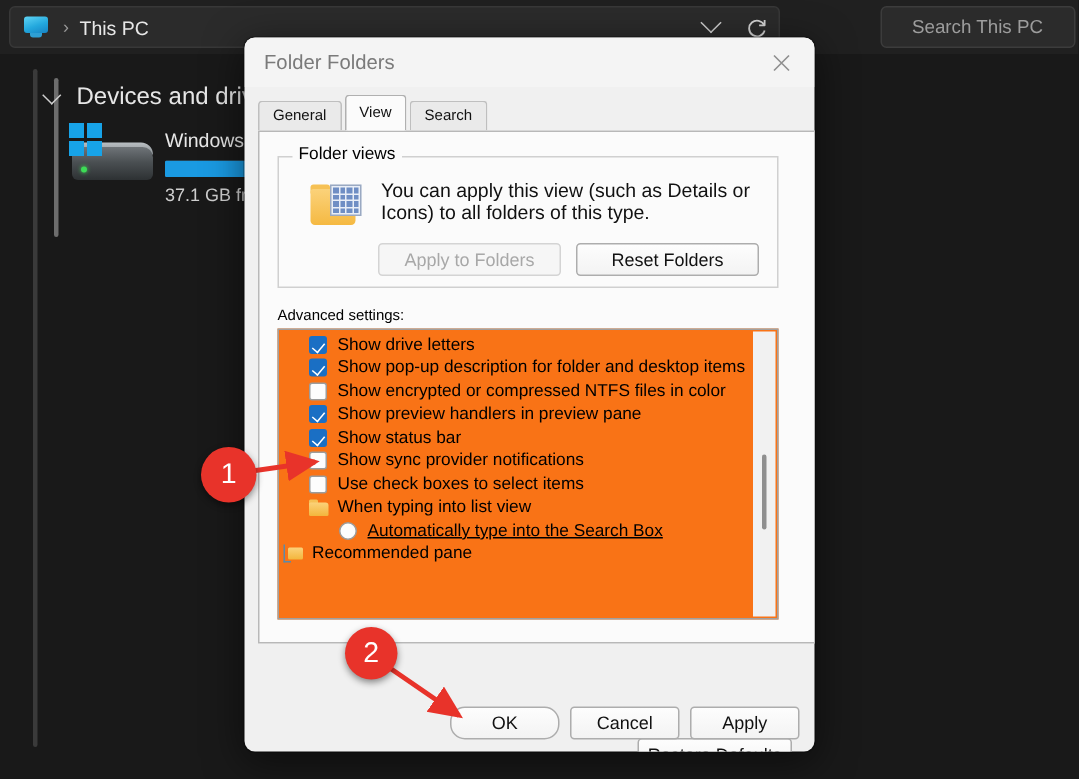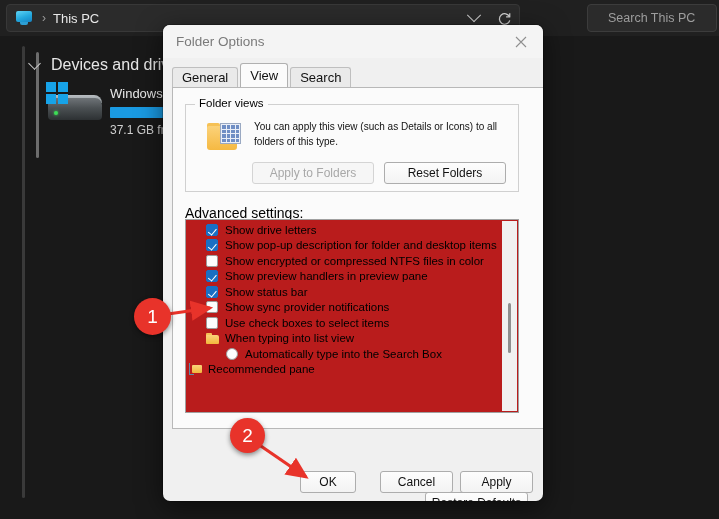--- a/index.html
+++ b/index.html
@@ -249,21 +249,21 @@
     left: 9px; top: 40px;
     width: 362px; height: 22px;
     display: flex;
     align-items: flex-end;
   }
   .tab {
     height: 19px;
     padding: 0 9px;
     display: flex;
     align-items: center;
-    font-size: 13px;
+    font-size: 10px;
     background: #eaeaea;
     border: 1px solid #bfbfbf;
     border-bottom: none;
     border-radius: 3px 3px 0 0;
     margin-right: 2px;
     color: #111;
   }
   .tab.active {
     height: 23px;
     background: #fbfbfb;
@@ -324,21 +324,21 @@
     grid-template-rows: repeat(4, 1fr);
     gap: 1px;
     padding: 1px;
     box-sizing: border-box;
   }
   .fv-grid i { background: #6f8ec4; display: block; }
   .group-text {
     position: absolute;
     left: 68px; top: 14px;
     width: 256px;
-    font-size: 10px;
+    font-size: 13px;
     line-height: 15px;
     color: #111;
   }
   .btn {
     border: 1px solid #adadad;
     background: linear-gradient(180deg,#fdfdfd 0%,#f3f3f3 100%);
     border-radius: 3px;
     font-family: "Liberation Sans", sans-serif;
     font-size: 12px;
     color: #111;
@@ -359,47 +359,47 @@
   }
   .btn-reset-folders {
     position: absolute;
     left: 198px; top: 57px;
     width: 122px; height: 22px;
   }
 
   .adv-label {
     position: absolute;
     left: 12px; top: 117px;
-    font-size: 14px;
+    font-size: 10px;
   }
   .listbox {
     position: absolute;
     left: 12px; top: 131px;
     width: 334px; height: 194px;
-    background: #b91c1c;
+    background: #f97316;
     border: 1px solid #a0a0a0;
     box-sizing: border-box;
     overflow: hidden;
   }
   .list-inner {
     position: absolute;
     left: 0; top: 2px;
     width: 317px;
   }
   .lrow {
     height: 15.5px;
     display: flex;
     align-items: center;
     padding-left: 8px;
     font-size: 11.5px;
     white-space: nowrap;
     color: #000;
   }
   .lrow.indent1 { padding-left: 20px; }
-  .lrow.indent2 { padding-left: 40px; }
+  .lrow.indent2 { padding-left: 40px; text-decoration: underline; }
   .lrow.root { padding-left: 3px; }
 
   .cb {
     width: 12px; height: 12px;
     border-radius: 2px;
     margin-right: 7px;
     flex: 0 0 auto;
     box-sizing: border-box;
     position: relative;
   }
@@ -502,21 +502,21 @@
     width: 103px; height: 22px;
   }
   .bottom-bar {
     position: absolute;
     left: 0; top: 436px;
     width: 380px; height: 40px;
   }
   .btn-ok {
     position: absolute;
     left: 137px; top: 10px;
-    width: 56px; height: 22px;
+    width: 73px; height: 22px; border-radius: 10px;
   }
   .btn-cancel {
     position: absolute;
     left: 217px; top: 10px;
     width: 73px; height: 22px;
   }
   .btn-apply {
     position: absolute;
     left: 297px; top: 10px;
     width: 73px; height: 22px;
@@ -604,21 +604,21 @@
           <i style="width:62%"></i>
         </div>
         <div class="drive-free">37.1 GB free</div>
       </div>
     </div>
   </div>
 
   <div class="dialog">
 
     <div class="dlg-titlebar">
-      <span class="dlg-title">Folder Options</span>
+      <span class="dlg-title">Folder Folders</span>
     </div>
     <div class="dlg-close">
       <svg width="12" height="12" viewBox="0 0 12 12" stroke="#8f8f8f" stroke-width="1.1">
         <path d="M1 1 L11 11 M11 1 L1 11"></path>
       </svg>
     </div>
 
     <div class="tabstrip">
       <div class="tab">
         <span>General</span>

